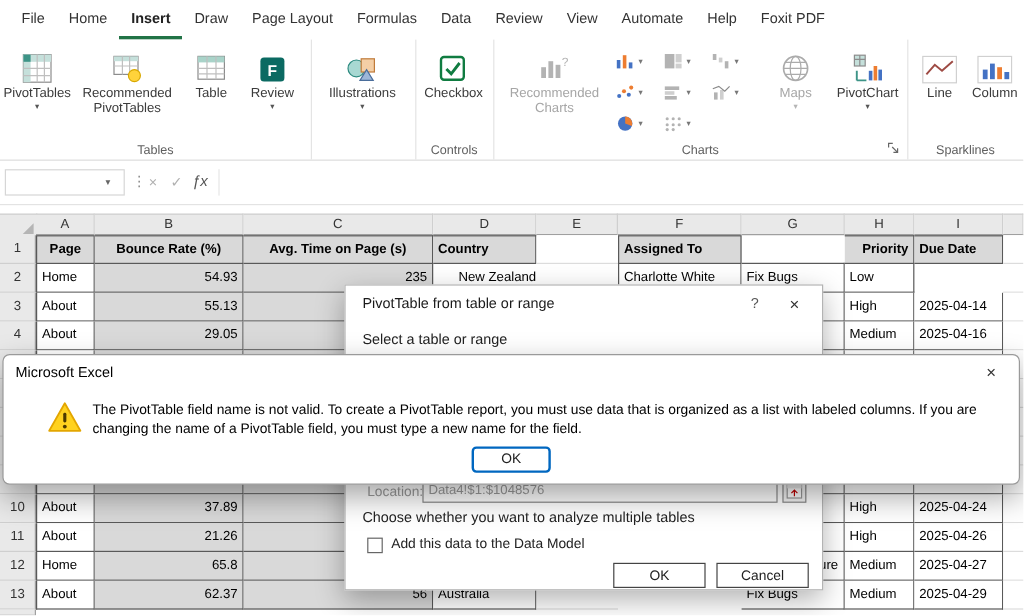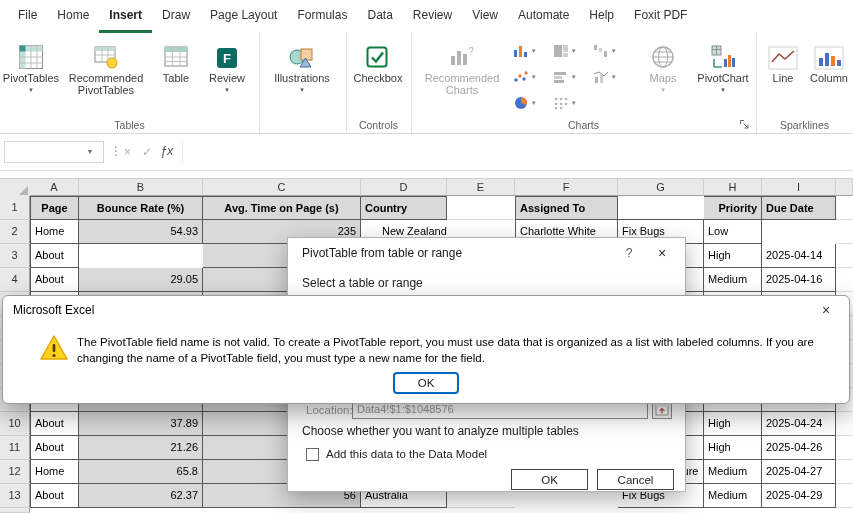--- a/index.html
+++ b/index.html
@@ -370,20 +370,21 @@
       <div class="cell tb gray al-r" style="left: 79px; top: 42px; width: 124px; height: 24px;">54.93</div>
       <div class="cell tb gray al-r" style="left: 203px; top: 42px; width: 158px; height: 24px;">235</div>
       <div class="cell tb" style="left: 378px; top: 42px; width: 86px; height: 24px;">New Zealand</div>
       <div class="cell gl" style="left: 447px; top: 42px; width: 68px; height: 24px;"></div>
       <div class="cell tb leftb" style="left: 515px; top: 42px; width: 103px; height: 24px;">Charlotte White</div>
       <div class="cell tb" style="left: 618px; top: 42px; width: 86px; height: 24px;">Fix Bugs</div>
       <div class="cell tb" style="left: 704px; top: 42px; width: 58px; height: 24px;">Low</div>
       <div class="cell gl" style="left: 836px; top: 42px; width: 17px; height: 24px;"></div>
       <div class="rowhdr" style="top: 66px; height: 24px; line-height: 23px;">3</div>
       <div class="cell tb leftb" style="left: 30px; top: 66px; width: 49px; height: 24px;">About</div>
+      <div class="cell tb gray al-r" style="left: 79px; top: 66px; width: 124px; height: 24px;">55.13</div>
       <div class="cell tb gray al-r" style="left: 203px; top: 66px; width: 158px; height: 24px;"></div>
       <div class="cell tb" style="left: 361px; top: 66px; width: 86px; height: 24px;"></div>
       <div class="cell gl" style="left: 447px; top: 66px; width: 68px; height: 24px;"></div>
       <div class="cell tb leftb" style="left: 515px; top: 66px; width: 103px; height: 24px;"></div>
       <div class="cell tb" style="left: 618px; top: 66px; width: 86px; height: 24px;"></div>
       <div class="cell tb" style="left: 704px; top: 66px; width: 58px; height: 24px;">High</div>
       <div class="cell tb" style="left: 762px; top: 66px; width: 74px; height: 24px;">2025-04-14</div>
       <div class="cell gl" style="left: 836px; top: 66px; width: 17px; height: 24px;"></div>
       <div class="rowhdr" style="top: 90px; height: 24px; line-height: 23px;">4</div>
       <div class="cell tb leftb" style="left: 30px; top: 90px; width: 49px; height: 24px;">About</div>

